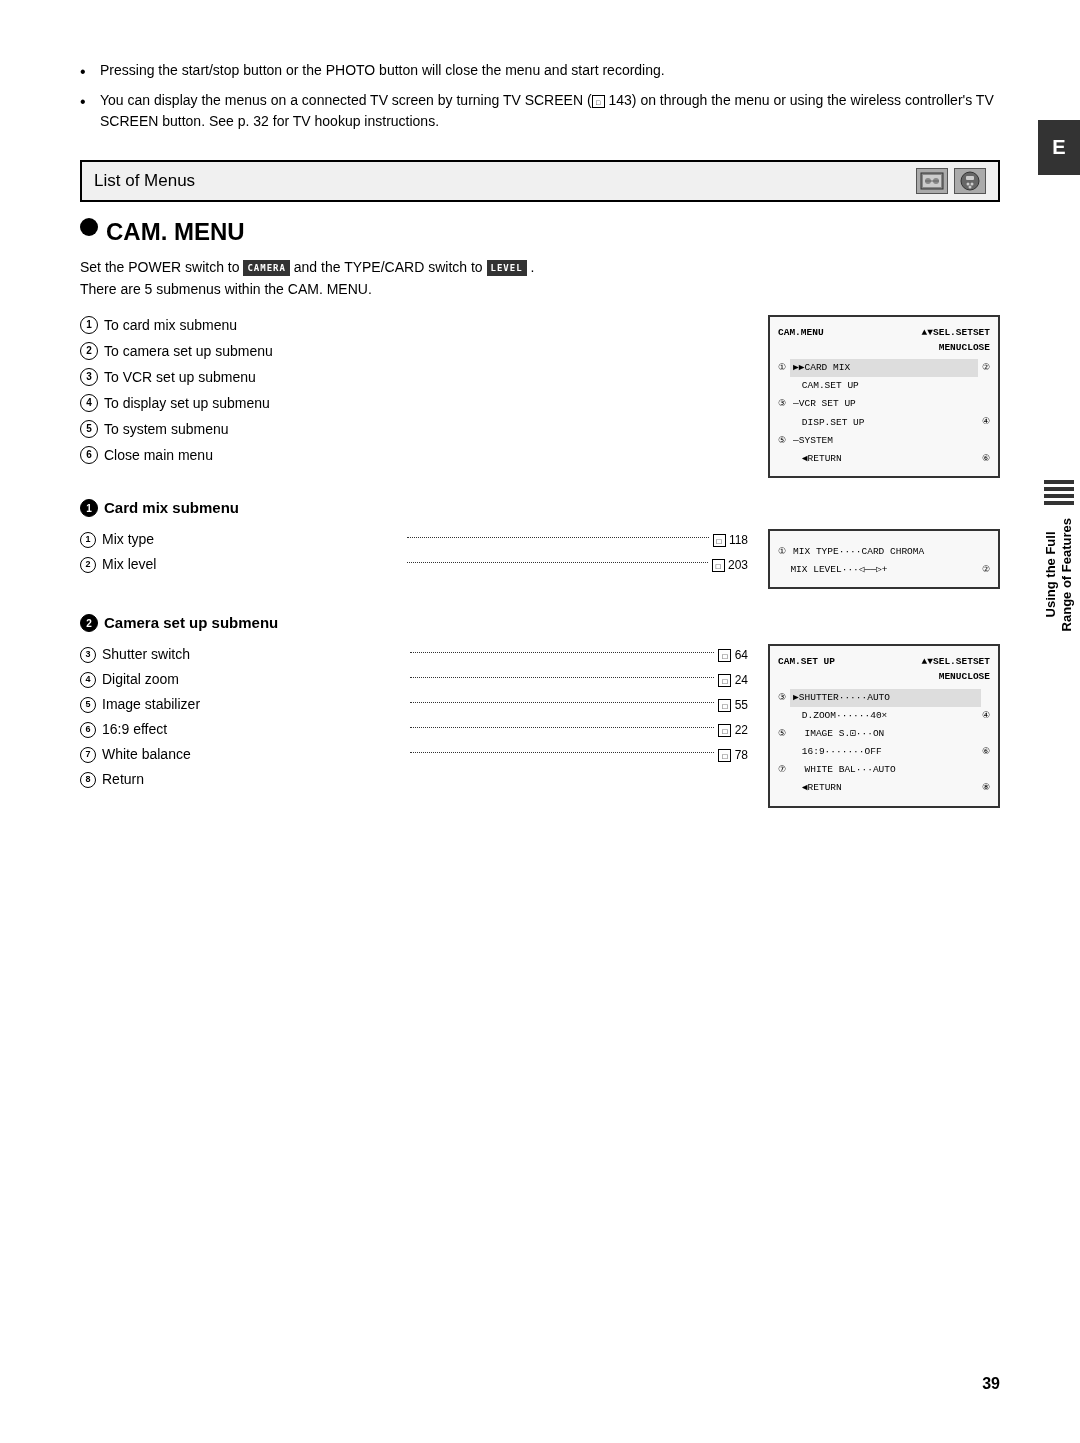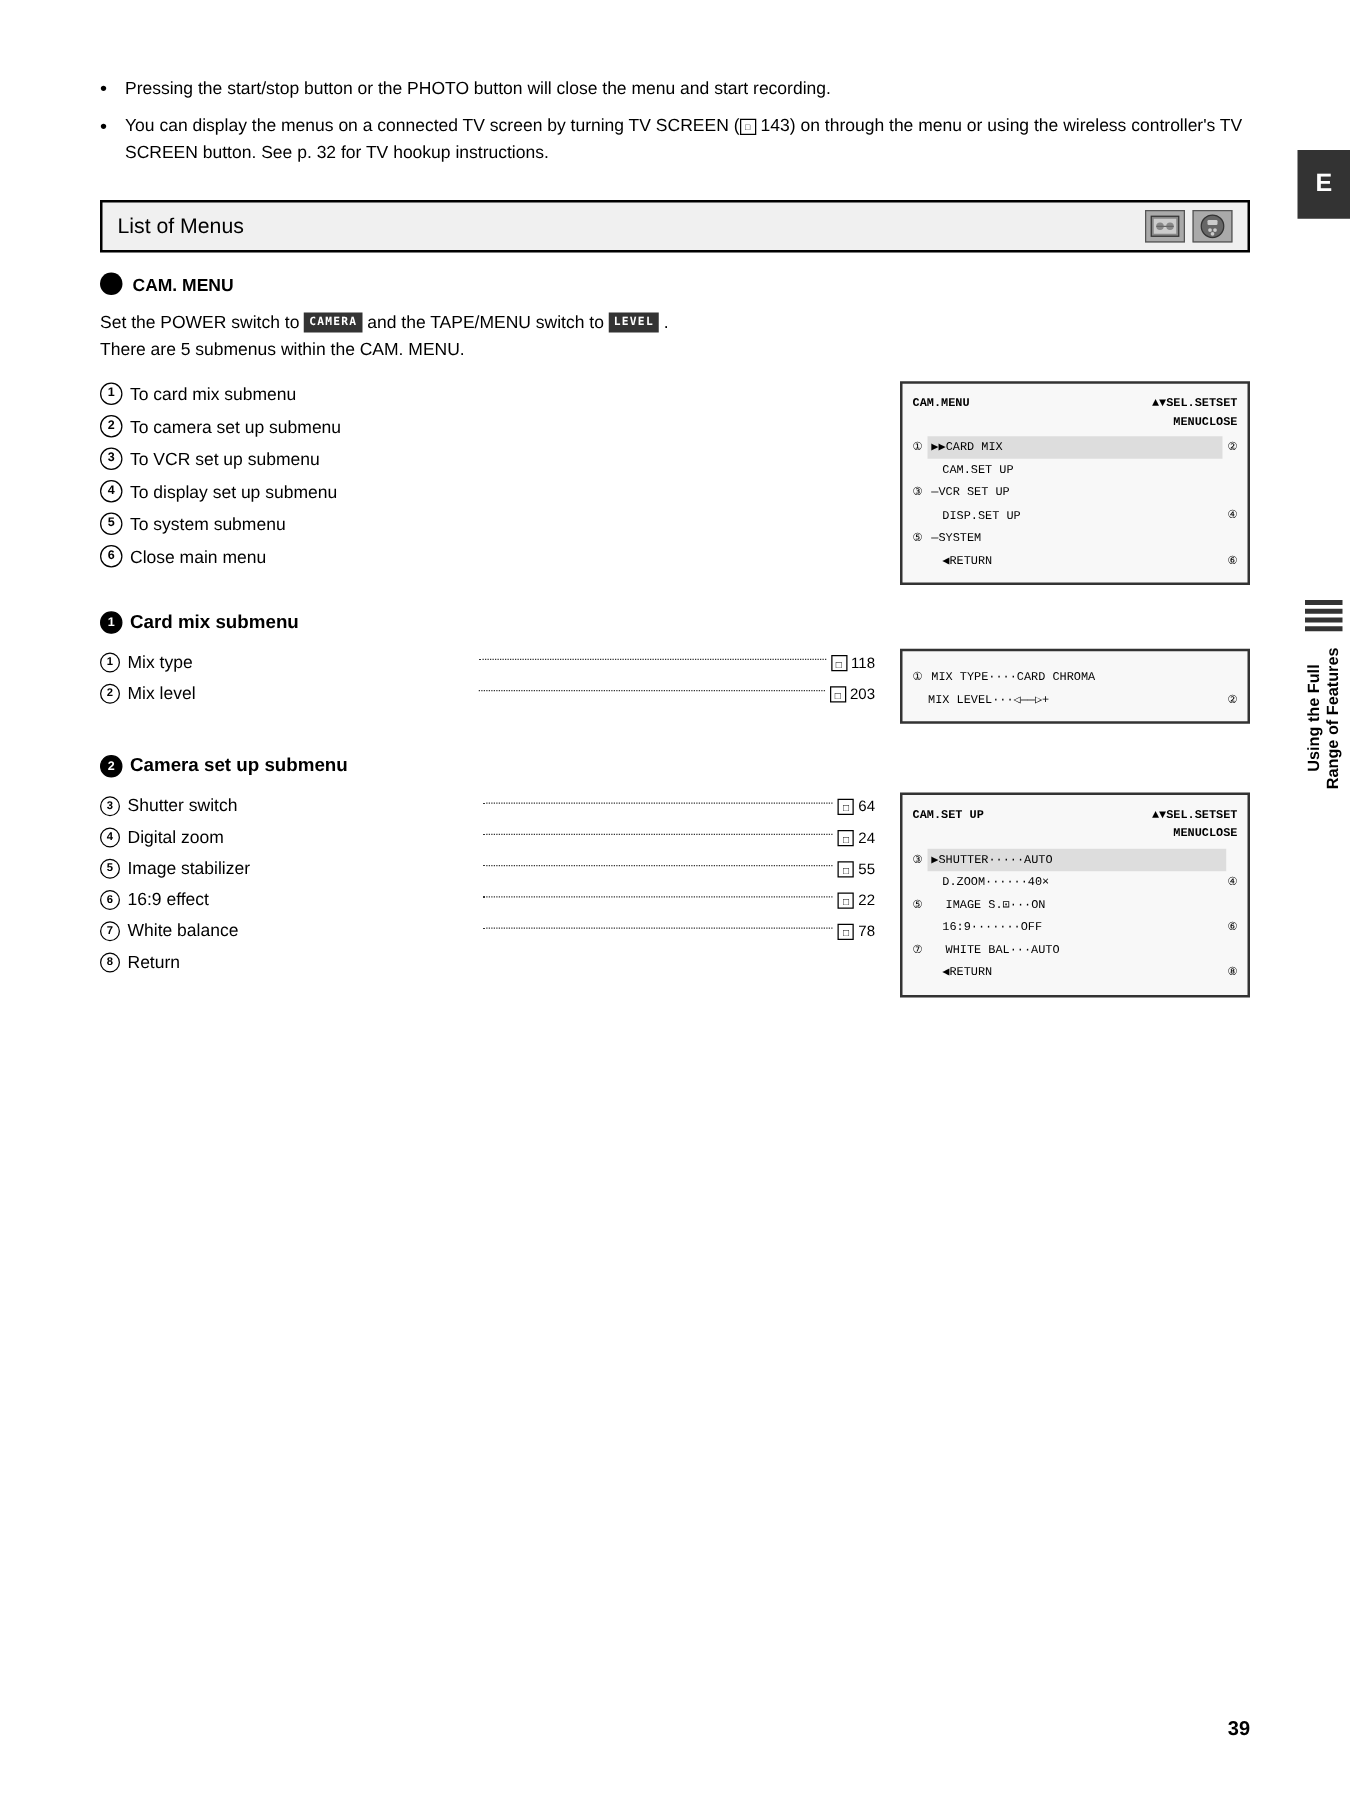--- a/index.html
+++ b/index.html
@@ -129,23 +129,23 @@
       line-height: 1.5;
     }
 
     
     .cam-menu-section {
       margin-bottom: 20px;
     }
 
     .cam-menu-title {
       display: flex;
-      align-items: flex-end;
-      font-weight: bold;
-      font-size: 14px;
+      align-items: flex-start;
+      font-weight: bold;
+      font-size: 24px;
       margin-bottom: 10px;
     }
 
     .black-bullet {
       width: 18px;
       height: 18px;
       background: #000;
       border-radius: 50%;
       display: inline-block;
       margin-right: 8px;
@@ -176,21 +176,21 @@
       gap: 20px;
       align-items: flex-start;
       margin-bottom: 20px;
     }
 
     .col-list {
       flex: 1;
     }
 
     .col-screen {
-      width: 280px;
+      width: 232px;
       flex-shrink: 0;
     }
 
     
     .num-item {
       display: flex;
       align-items: flex-start;
       margin-bottom: 5px;
       line-height: 1.5;
     }
@@ -364,21 +364,21 @@
 
 
   <div class="cam-menu-section">
     <div class="cam-menu-title">
       <span class="black-bullet"></span>
       <span>CAM. MENU</span>
     </div>
     <div class="cam-menu-desc">
       <span>Set the POWER switch to</span>
       <span class="cam-inline-badge">CAMERA</span>
-      <span>and the TAPE/MENU switch to</span>
+      <span>and the TYPE/CARD switch to</span>
       <span class="cam-inline-badge">LEVEL</span>
       <span> .</span><br>
       <span>There are 5 submenus within the CAM. MENU.</span>
     </div>
 
     <div class="two-col">
       <div class="col-list">
         <div class="num-item">
           <span class="num-circle">1</span>
           <span>To card mix submenu</span>

